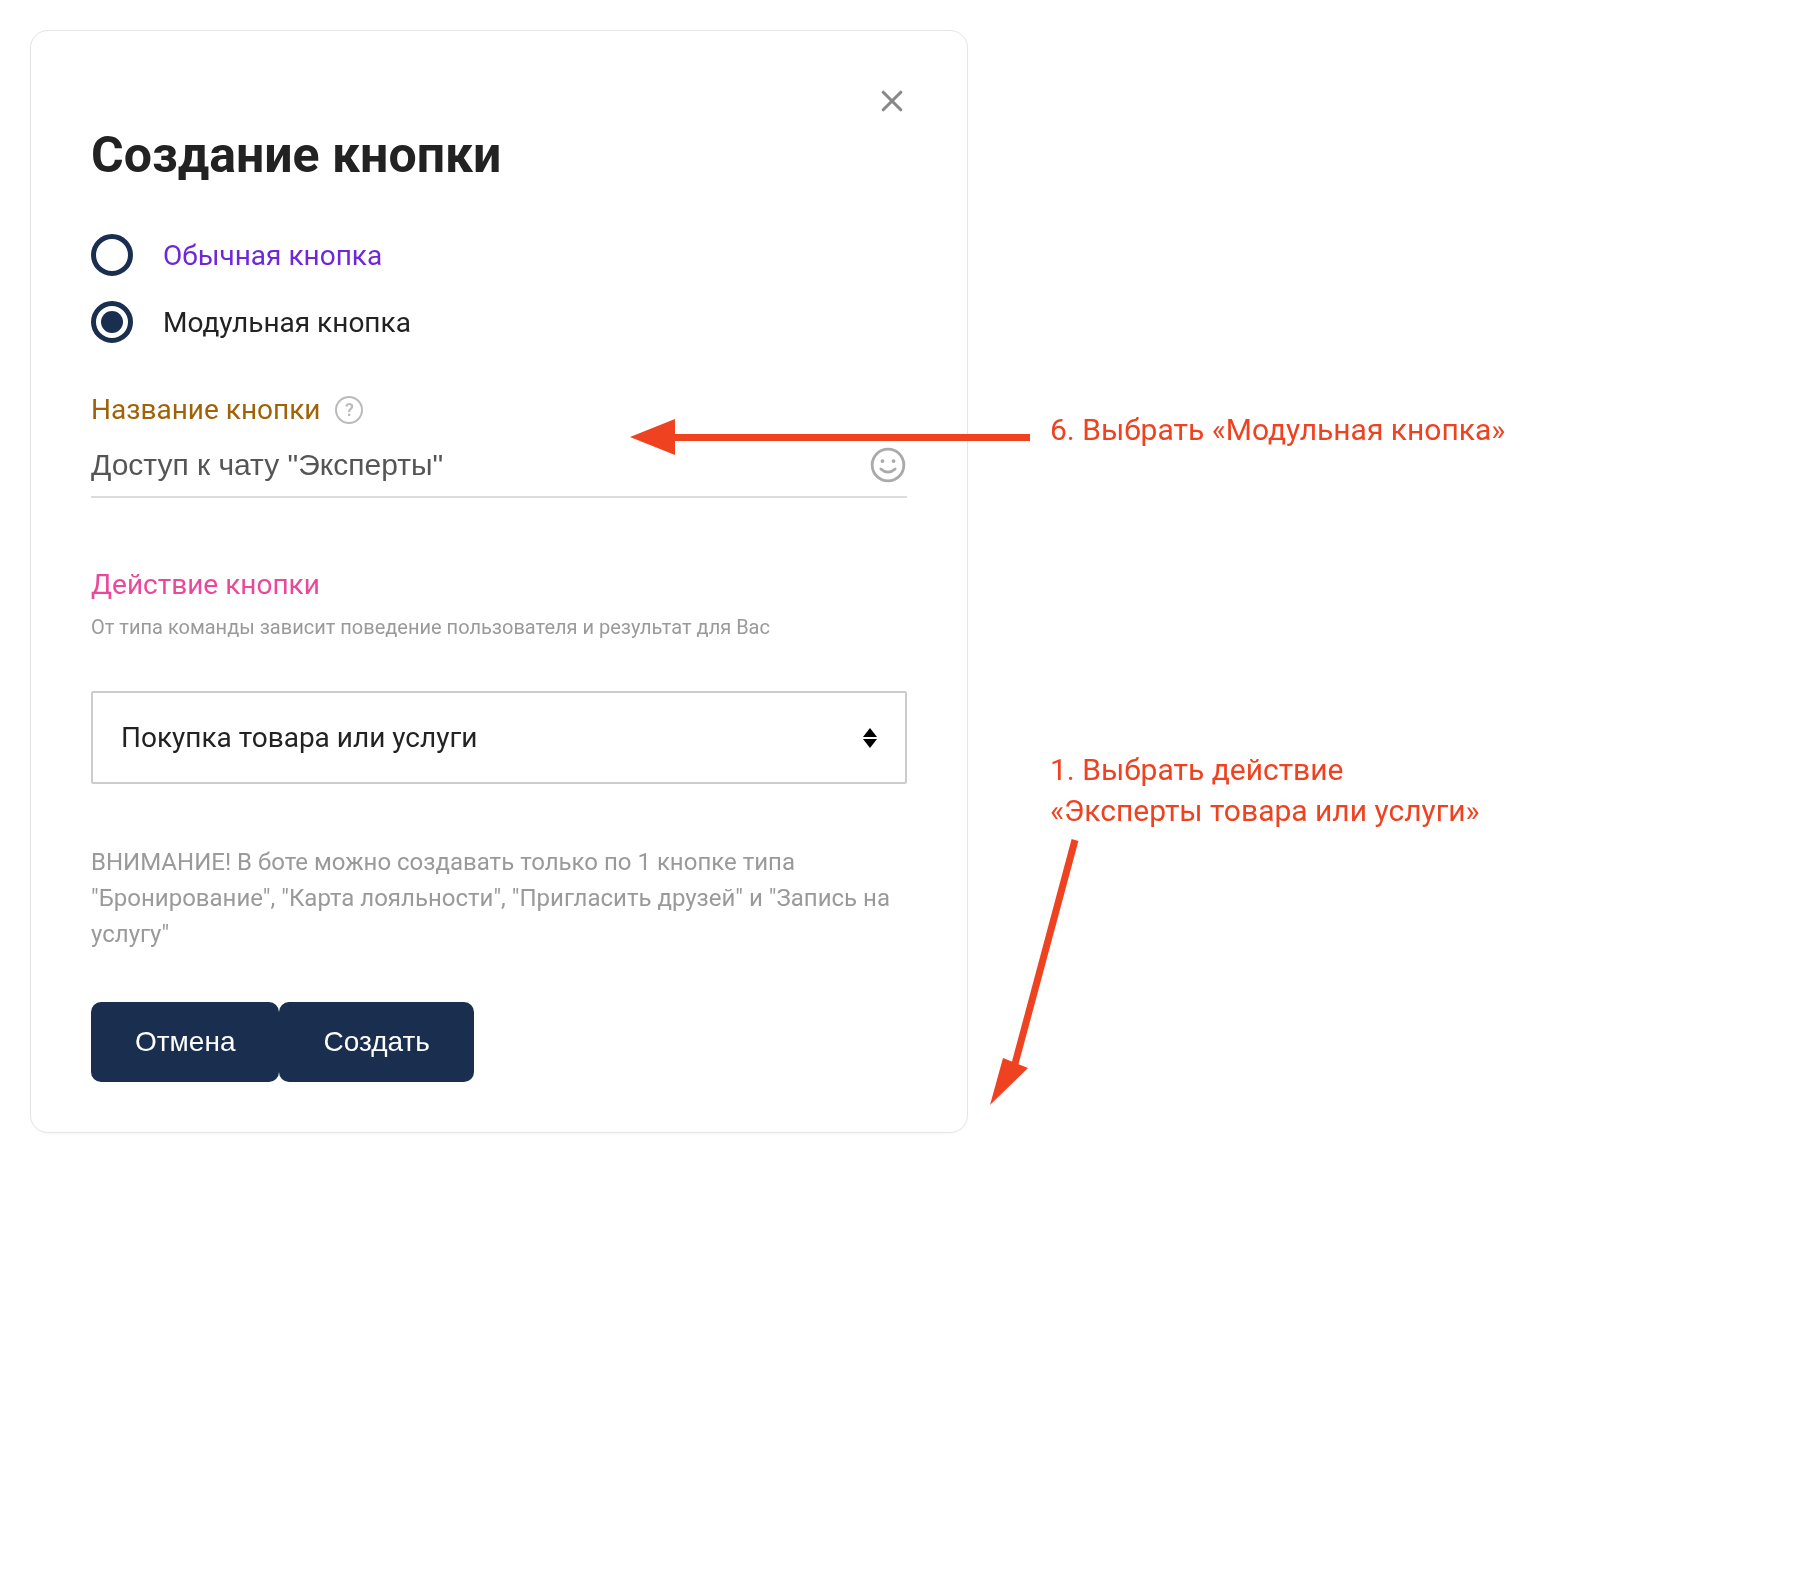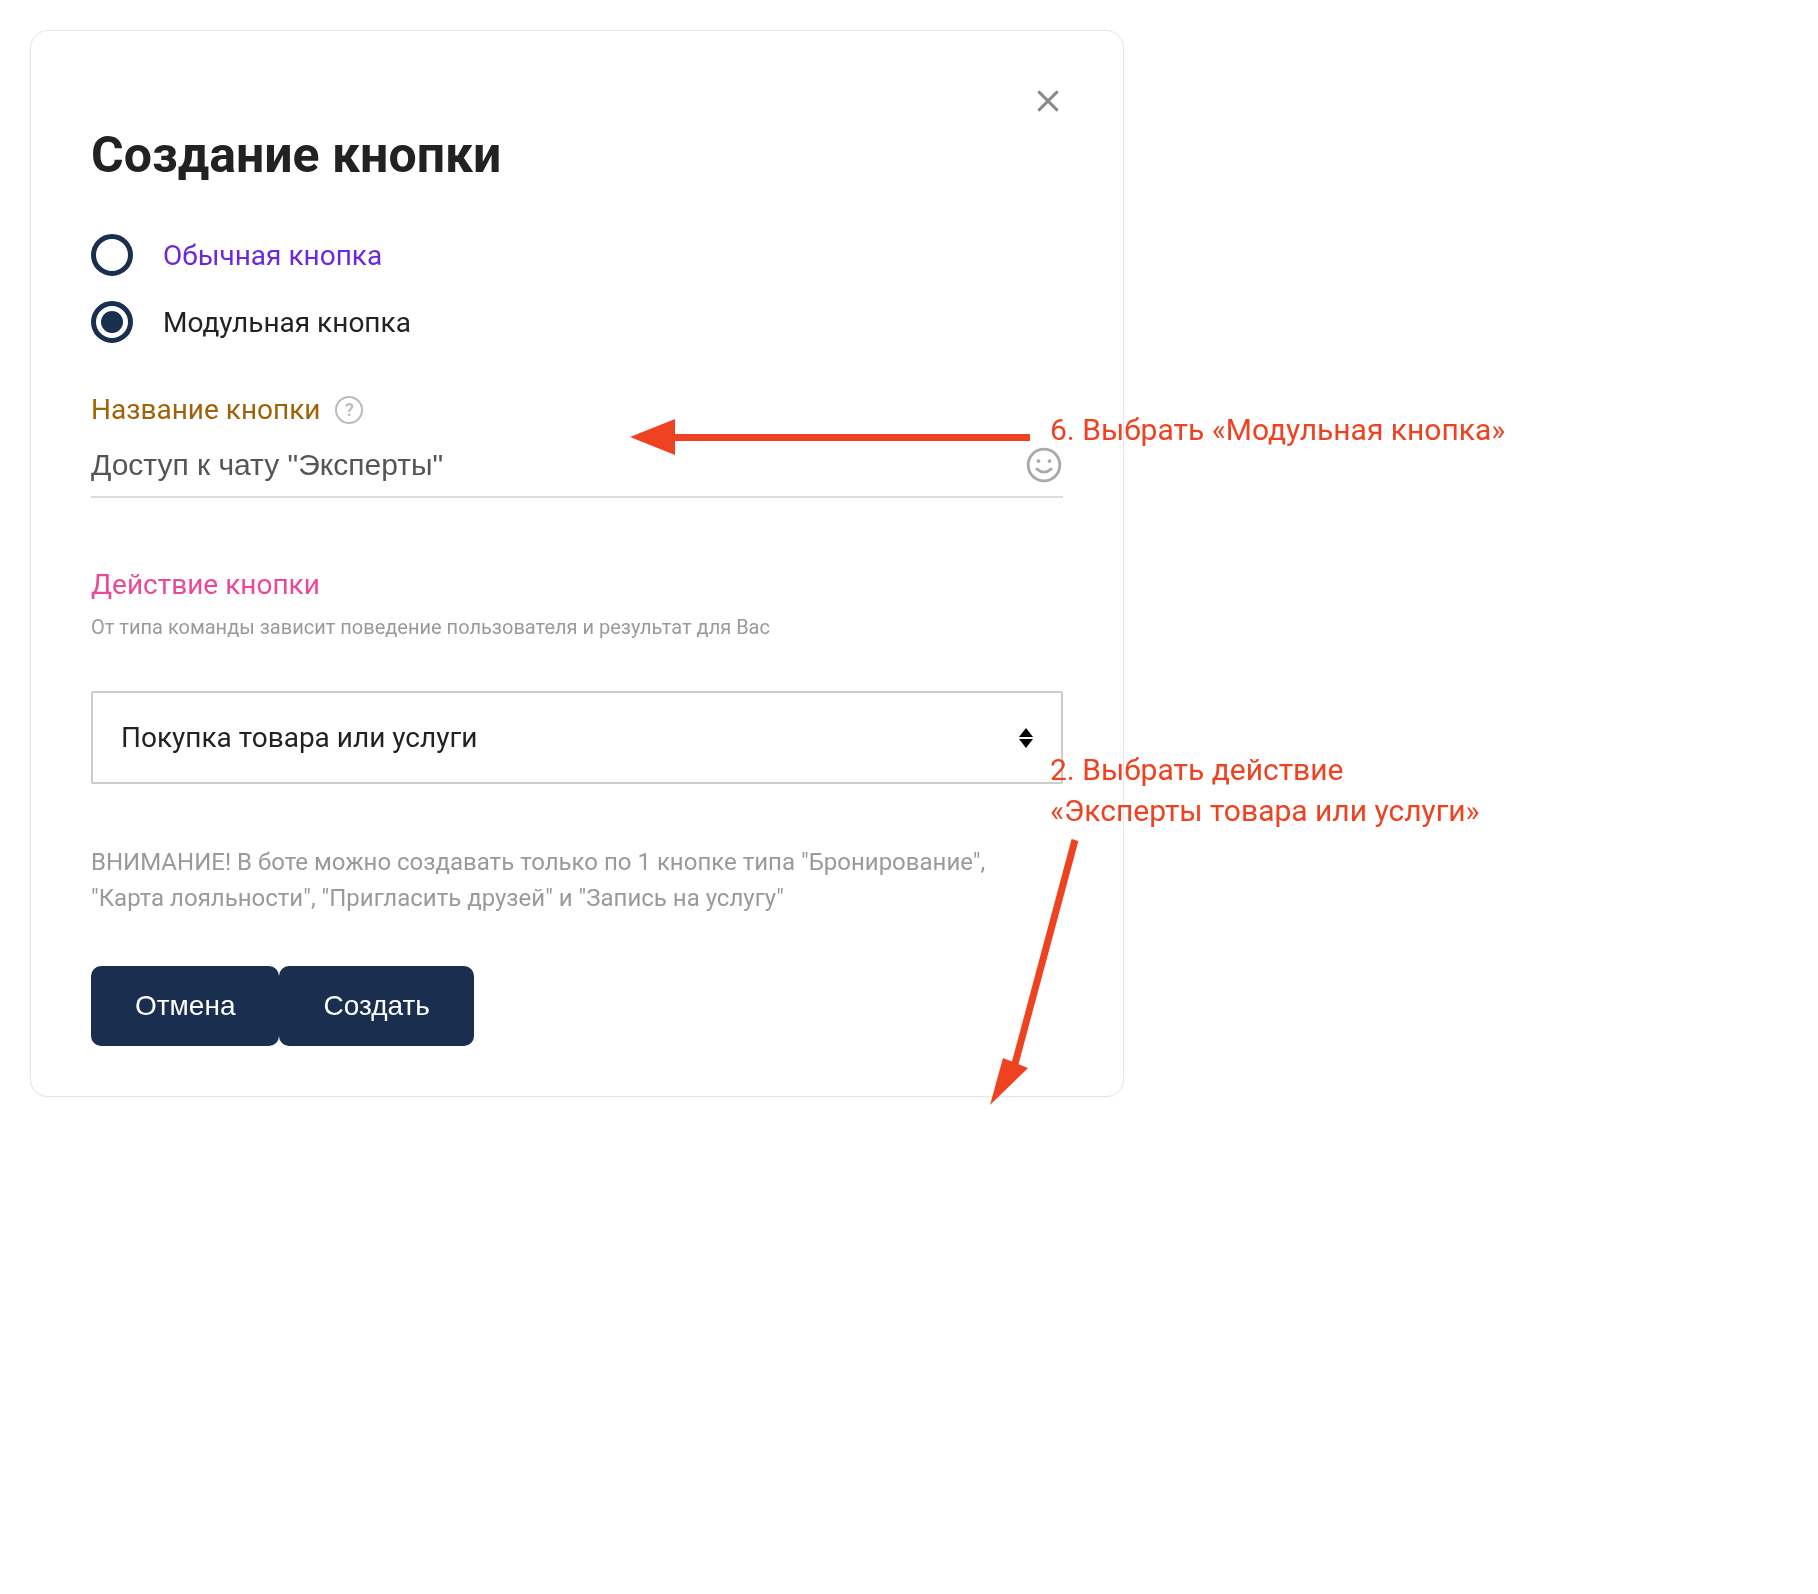--- a/index.html
+++ b/index.html
@@ -12,21 +12,21 @@
       background: #fff;
       padding: 30px;
       width: 1818px;
     }
     .container {
       position: relative;
       display: flex;
       align-items: flex-start;
     }
     .dialog {
-      width: 1094px;
+      width: 938px;
       border: 1px solid #e5e5e5;
       border-radius: 18px;
       padding: 60px 60px 50px 60px;
       background: #fff;
       box-shadow: 0 1px 3px rgba(0,0,0,0.03);
       position: relative;
     }
     .close-icon {
       position: absolute;
       top: 55px;
@@ -320,17 +320,17 @@
       <div class="arrow1-line"></div>
       <div class="arrow1-head"></div>
     </div>
     <div class="annotation ann1-text">6. Выбрать «Модульная кнопка»</div>
 
     <svg class="arrow2" width="120" height="280" viewBox="0 0 120 280">
       <line x1="85" y1="10" x2="22" y2="245" stroke="#ef4220" stroke-width="7"></line>
       <polygon points="0,275 38,238 13,228" fill="#ef4220"></polygon>
     </svg>
     <div class="annotation ann2-text">
-      <span>2. Выбрать действие</span><br>
+      <span>1. Выбрать действие</span><br>
       <span>«Эксперты товара или услуги»</span>
     </div>
   </div>
 </div>
 
 </body></html>

